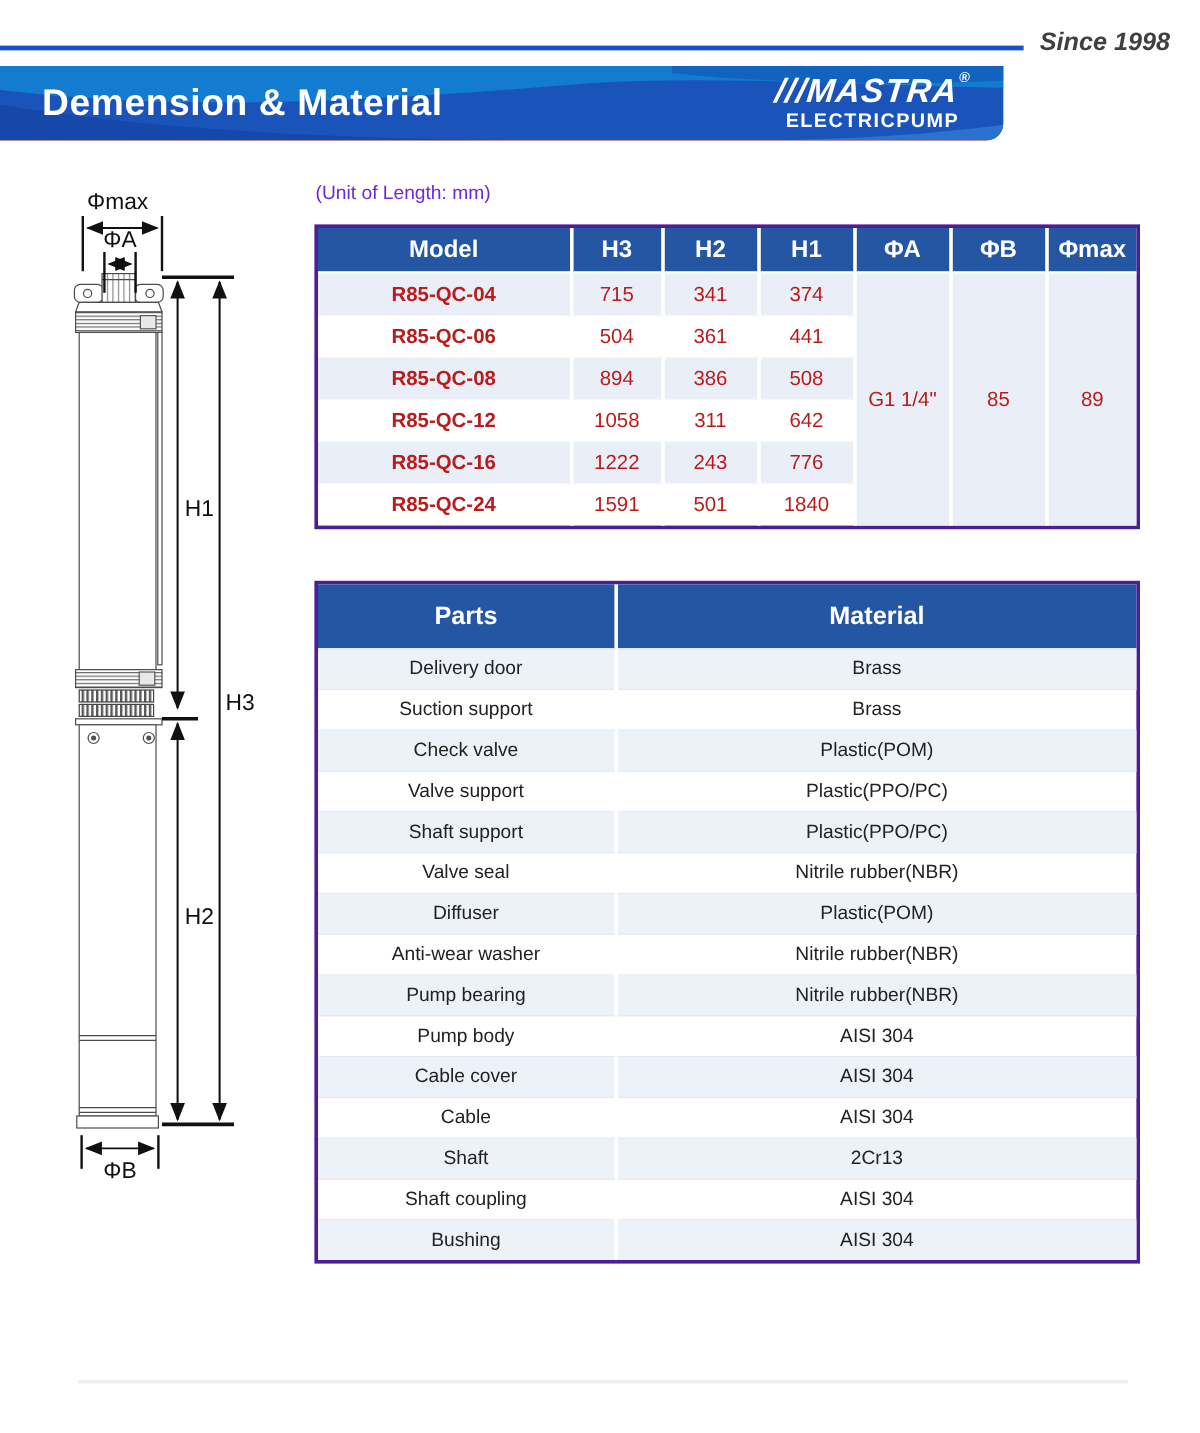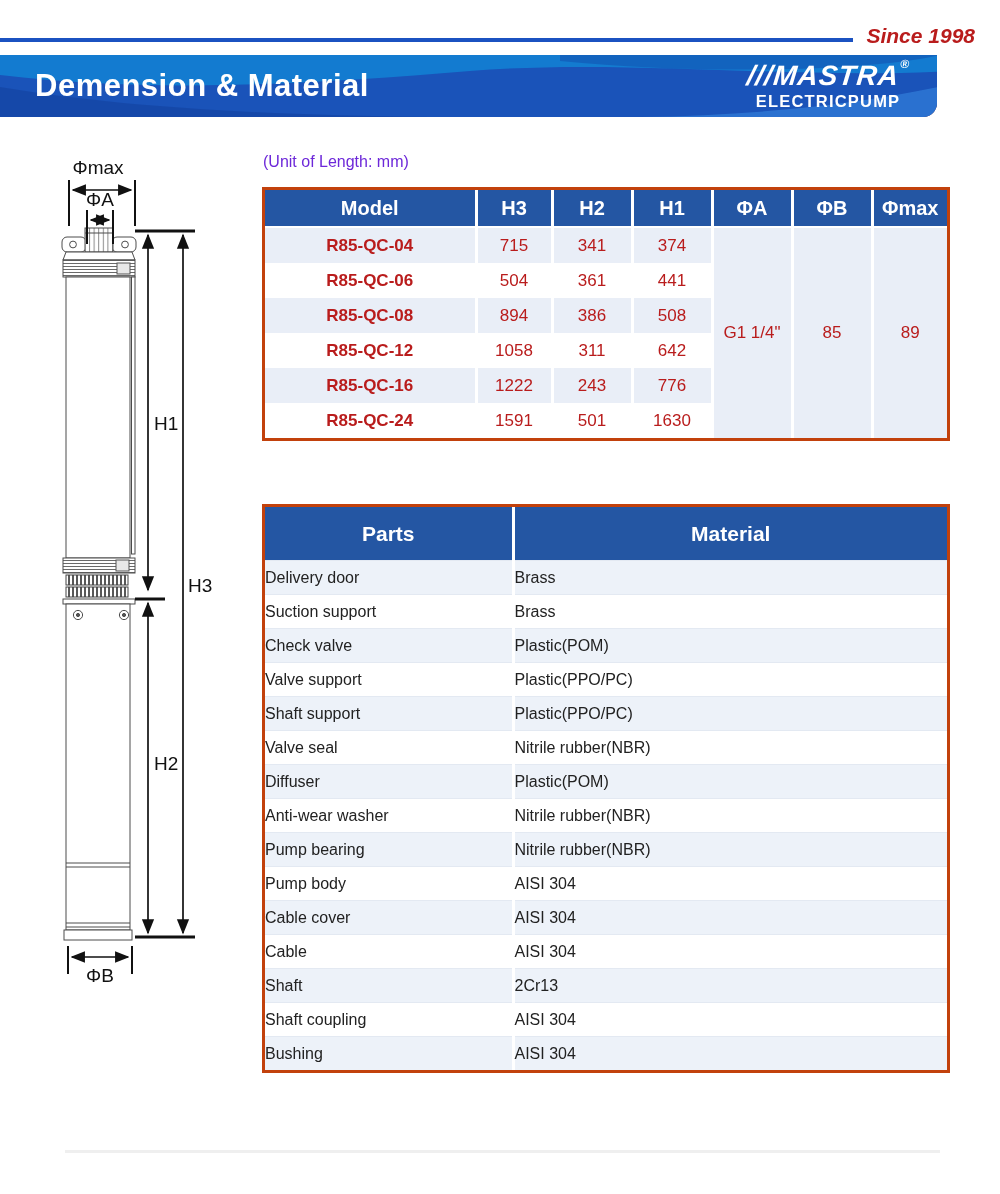--- a/index.html
+++ b/index.html
@@ -2,61 +2,61 @@
 <html><head>
 <meta charset="utf-8">
 <style>
   html,body{margin:0;padding:0;background:#fff;}
   .page{position:relative;width:1000px;height:1194px;background:#fff;overflow:hidden;
         font-family:"Liberation Sans",sans-serif;color:#1c1c1c;}
 
   
   .since-line{position:absolute;left:0;top:38px;width:853px;height:4px;background:#1b52c1;}
   .since-text{position:absolute;right:25px;top:24px;font-size:21px;font-weight:bold;
-              font-style:italic;color:#b91c1c;}
-
-  
-  .banner{position:absolute;left:0;top:55px;width:937px;height:62px;background:#c2410c;
+              font-style:italic;color:#404040;}
+
+  
+  .banner{position:absolute;left:0;top:55px;width:836px;height:62px;background:#c2410c;
           border-bottom-right-radius:14px;overflow:hidden;}
   .banner-bg{position:absolute;left:0;top:0;}
   .title{position:absolute;left:35px;top:50%;transform:translateY(-50%);margin:0;color:#fff;
          font-size:31px;font-weight:bold;letter-spacing:.5px;white-space:nowrap;}
   .logo{position:absolute;right:28px;top:7px;text-align:center;color:#fff;line-height:1;}
   .logo-mark{font-size:28px;font-weight:bold;font-style:italic;letter-spacing:1px;
              transform:skewX(-6deg);white-space:nowrap;}
   .logo-mark .reg{font-size:12px;font-style:normal;vertical-align:top;position:relative;top:-4px;}
   .logo-sub{font-size:16.5px;font-weight:bold;letter-spacing:1.2px;margin-top:3px;}
 
   
   .drawing{position:absolute;left:20px;top:140px;width:240px;height:880px;}
   .drawing text{font-family:"Liberation Sans",sans-serif;fill:#111;}
 
   
   .unit-note{position:absolute;left:263px;top:153px;font-size:16px;color:#6d28d9;}
 
   
-  .table-frame{position:absolute;left:262px;width:688px;border:3px solid #c2410c;
+  .table-frame{position:absolute;left:262px;width:688px;border:3px solid #4c1d95;
                box-sizing:border-box;background:#fff;}
   .table-frame table{width:100%;border-collapse:collapse;table-layout:fixed;}
   .dim-frame{top:187px;}
   .dim-frame th{background:#2456a3;color:#fff;font-size:20px;font-weight:bold;height:36px;
                 border-left:3px solid #fff;border-bottom:2px solid #fff;padding:0;}
   .dim-frame th:first-child{border-left:none;}
   .dim-frame td{text-align:center;font-size:17px;height:35px;color:#b91c1c;
                 border-left:3px solid #fff;padding:0;}
   .dim-frame td:first-child{border-left:none;}
   .dim-frame tbody tr:nth-child(odd) td{background:#e9eef7;}
   .dim-frame td.model{font-weight:bold;}
   .dim-frame td.merged{background:#e9eef7;}
 
-  .parts-frame{top:504px;}
+  .parts-frame{top:484px;}
   .parts-frame th{background:#2456a3;color:#fff;font-size:21px;font-weight:bold;height:53px;
                   border-left:3px solid #fff;padding:0;}
   .parts-frame th:first-child{border-left:none;}
-  .parts-frame td{font-size:16px;height:33px;color:#222;
+  .parts-frame td{text-align:center;font-size:16px;height:33px;color:#222;
                   border-left:3px solid #fff;border-top:1px solid #e3e9f2;padding:0;}
   .parts-frame td:first-child{border-left:none;}
   .parts-frame tbody tr:nth-child(odd) td{background:#edf2f9;}
 
   .bottom-line{position:absolute;left:65px;top:1150px;width:875px;height:3px;background:#efefef;}
 </style>
 </head>
 <body>
 
 <div class="page">
@@ -210,21 +210,21 @@
         <tr>
           <td class="model">R85-QC-16</td>
           <td>1222</td>
           <td>243</td>
           <td>776</td>
         </tr>
         <tr>
           <td class="model">R85-QC-24</td>
           <td>1591</td>
           <td>501</td>
-          <td>1630</td>
+          <td>1840</td>
         </tr>
       </tbody>
     </table>
   </div>
 
   <div class="table-frame parts-frame">
     <table>
       <colgroup>
           <col style="width:248px">
           <col>

